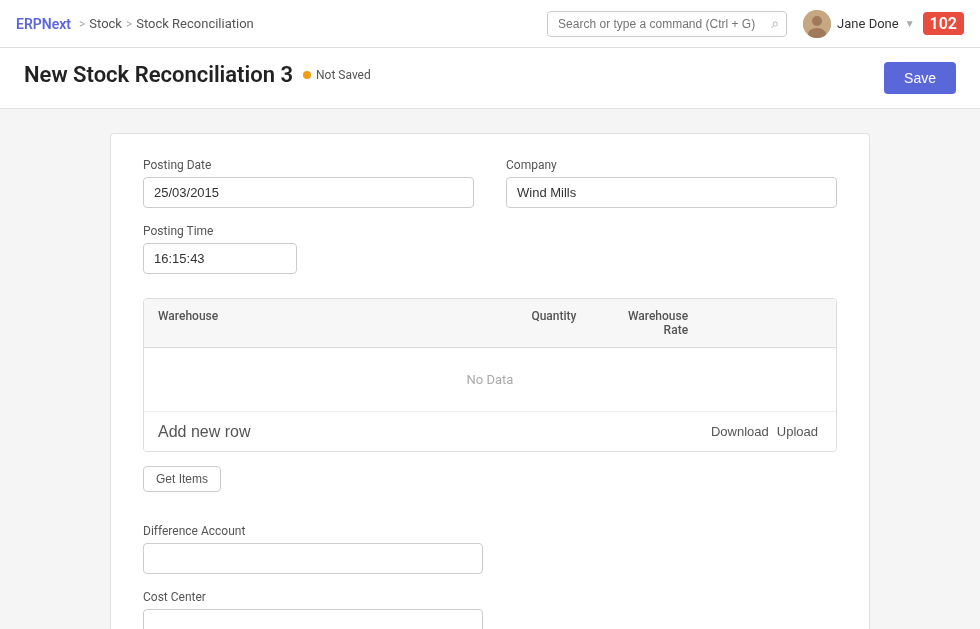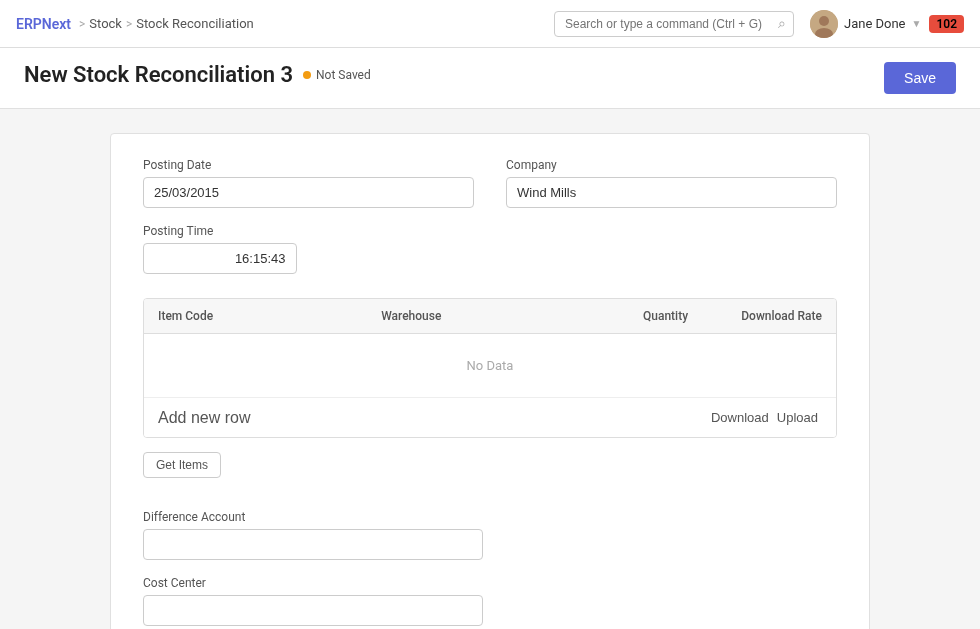--- a/index.html
+++ b/index.html
@@ -67,24 +67,24 @@
       background: #c5a882;
       display: flex;
       align-items: center;
       justify-content: center;
       font-size: 11px;
       color: #fff;
       overflow: hidden;
     }
     .navbar-badge {
       background: #e74c3c;
-      color: #000000;
+      color: #ffffff;
       border-radius: 4px;
       padding: 2px 7px;
-      font-size: 12px;
+      font-size: 16px;
       font-weight: 600;
       margin-left: 8px;
     }
 
     
     .page-header {
       background: #fff;
       border-bottom: 1px solid #e0e0e0;
       padding: 14px 24px;
       display: flex;
@@ -296,32 +296,31 @@
       <div class="form-col">
         <div class="form-label">Company</div>
         <input class="form-input" type="text" value="Wind Mills" style="">
       </div>
     </div>
 
     
     <div class="form-row">
       <div class="form-col">
         <div class="form-label">Posting Time</div>
-        <input class="form-input" type="text" style="width: calc(50% - 12px); text-align: right;" value="16:15:43">
+        <input class="form-input" type="text" style="width: calc(50% - 12px);" value="16:15:43">
       </div>
       <div class="form-col"></div>
     </div>
 
     
     <div class="table-section">
       <div class="table-header">
-        <div class="table-header-cell">Item Code</div>
         <div class="table-header-cell">Warehouse</div>
         <div class="table-header-cell right">Quantity</div>
-        <div class="table-header-cell right">Download Rate</div>
+        <div class="table-header-cell right">Warehouse Rate</div>
       </div>
       <div class="table-body-row">
         <span>No Data</span>
       </div>
       <div class="table-footer">
         <button class="add-new-row-btn">Add new row</button>
         <div class="table-actions">
           <button class="table-action-btn">Download</button>
           <button class="table-action-btn">Upload</button>
         </div>

